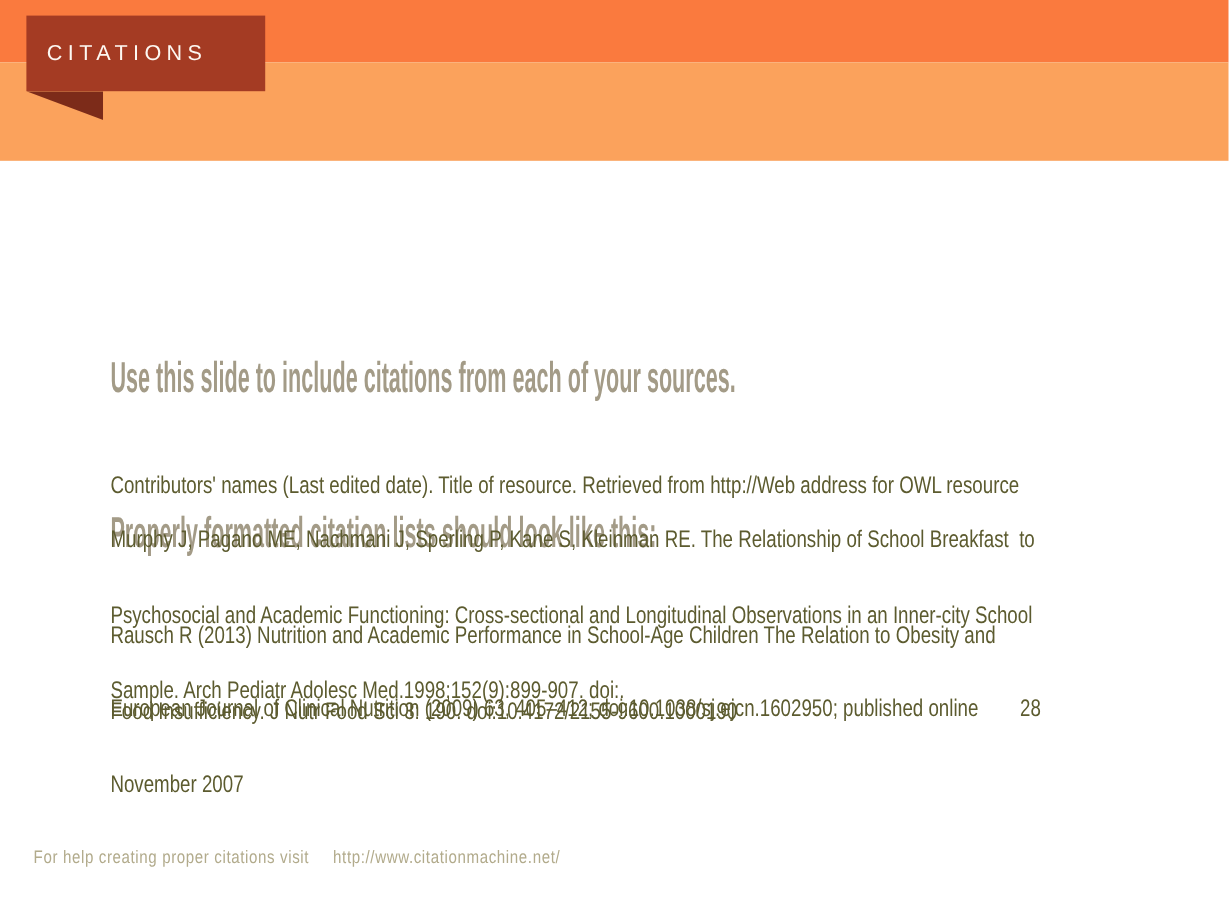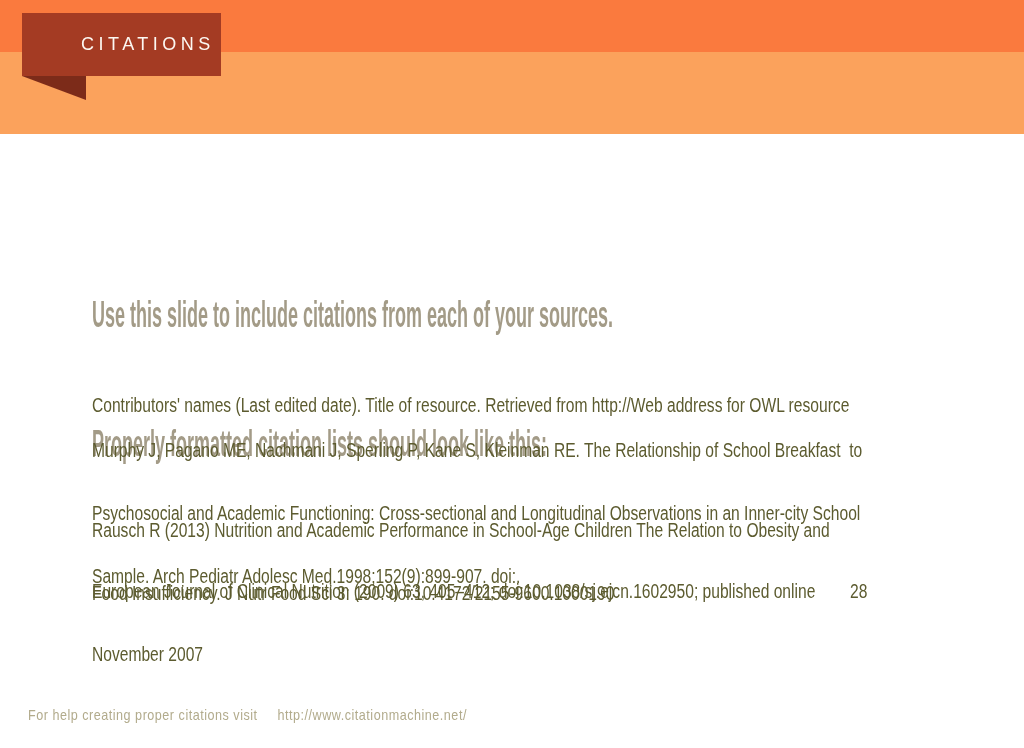--- a/index.html
+++ b/index.html
@@ -24,23 +24,22 @@
   .ribbon {
     position: absolute; left: 22px; top: 13px;
     width: 199px; height: 63px;
     background: #a43b23;
     display: flex; align-items: center;
   }
   .ribbon-label {
     color: #fdf8f2;
     font-size: 18px;
     letter-spacing: 4.5px;
-    padding-left: 35px;
+    padding-left: 17px;
     white-space: pre;
-    margin-left: 24px;
   }
   .ribbon-tail {
     position: absolute; left: 22px; top: 76px;
     width: 64px; height: 24px;
     background: #7c2b19;
     clip-path: polygon(0 0, 100% 0, 100% 100%);
   }
   .heading {
     position: absolute; left: 92px; top: 207px;
     color: #a39b87;

